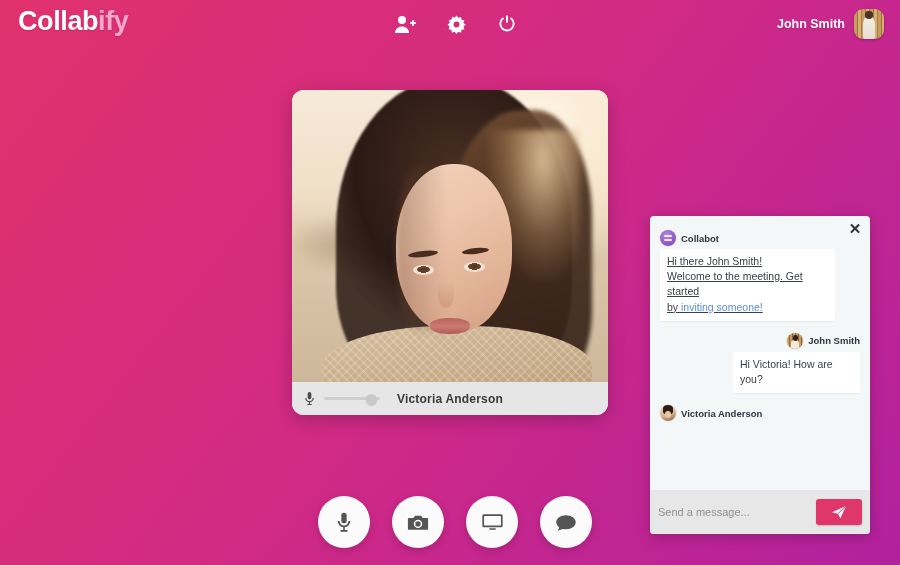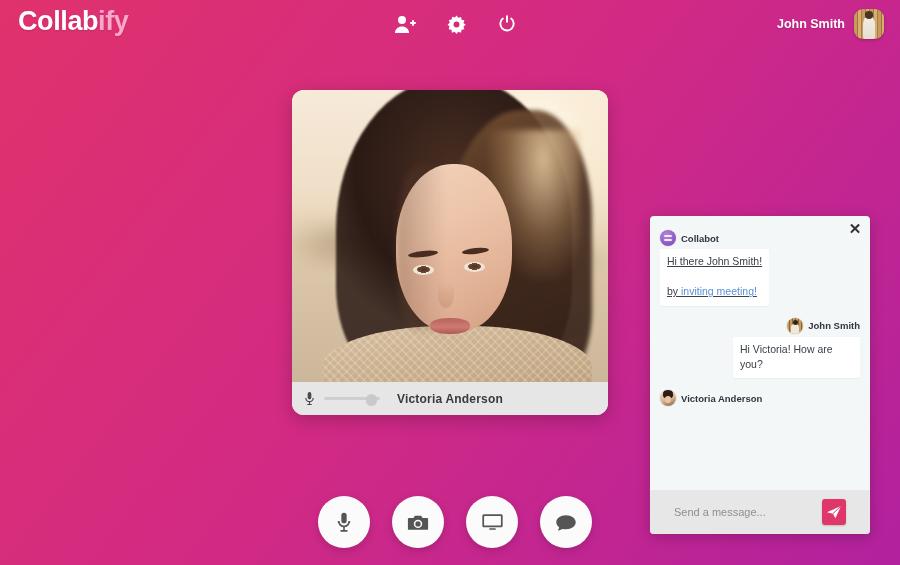--- a/index.html
+++ b/index.html
@@ -391,21 +391,21 @@
   .av-mini-wood::after {
     content:""; position:absolute; left:33%; top:16%;
     width:34%; height:32%;
     background:#31221a; border-radius:50%;
   }
 
   .chat-footer {
     height: 44px; flex: none;
     background: #e7e7e7;
     display: flex; align-items: center;
-    padding: 0 24px;
+    padding: 0 8px;
     gap: 6px;
   }
   .chat-input {
     flex: 1;
     border: none; outline: none; background: transparent;
     font-size: 11px; color: #666;
     font-family: "Liberation Sans", sans-serif;
   }
   .chat-input::placeholder { color: #8f8f8f; }
   .send-btn {
@@ -532,22 +532,22 @@
 
       <div class="msg in">
         <div class="msg-head">
           <div class="msg-avatar">
             <div class="av-bot"></div>
           </div>
           <span class="msg-author">Collabot</span>
         </div>
         <div class="msg-bubble">
           <span>Hi there John Smith!</span><br>
-          <br>
-          <span>by </span><span class="msg-link">inviting meeting!</span>
+          <span>Welcome to the meeting. Get started</span><br>
+          <span>by </span><span class="msg-link">inviting someone!</span>
         </div>
       </div>
 
       <div class="msg out">
         <div class="msg-head">
           <div class="msg-avatar">
             <div class="av-mini-wood"></div>
           </div>
           <span class="msg-author">John Smith</span>
         </div>

